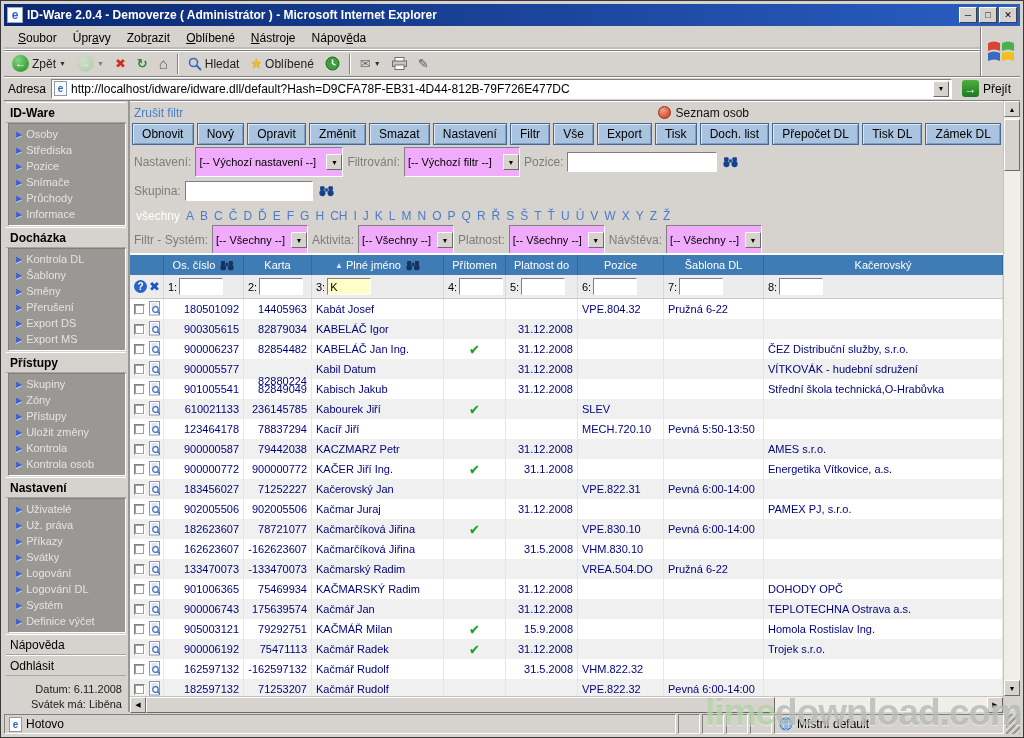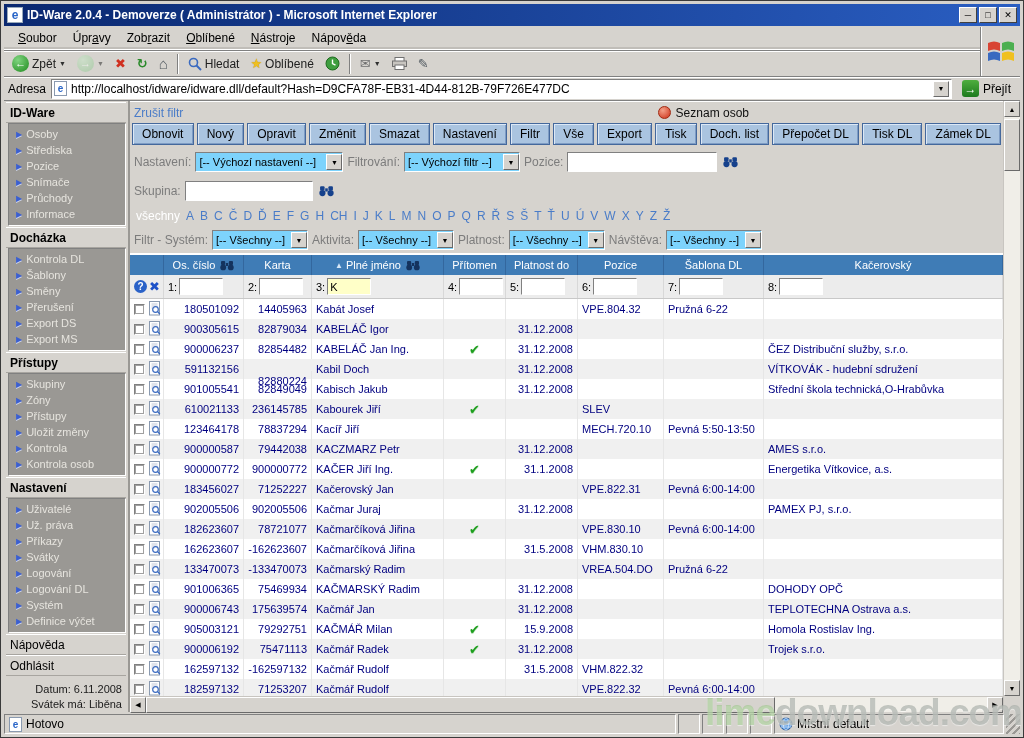--- a/index.html
+++ b/index.html
@@ -63,21 +63,21 @@
   .page-title-wrap{margin-left:auto;margin-right:250px;display:flex;align-items:center;gap:5px;}
   .alert-icon{width:13px;height:13px;border-radius:50%;background:radial-gradient(circle at 35% 30%,#f4a088,#cc3018);border:1px solid #a02810;display:inline-block;}
   .page-title{color:#101010;font-size:12px;}
 
   .actions{height:26px;display:flex;gap:3px;padding:2px 2px;flex:0 0 auto;}
   .abtn{flex:1 1 auto;background:var(--btnface);border:1px solid #44689c;box-shadow:inset 1px 1px 0 #dce8f6,inset -1px -1px 0 #7e9cc4;display:flex;align-items:center;justify-content:center;color:#000;font-size:12px;white-space:nowrap;padding:0 8px;cursor:pointer;}
 
   .frow{display:flex;align-items:center;gap:4px;padding:0 4px;flex:0 0 auto;}
   .frow1{height:30px;} .frow2{height:28px;} .frow3{height:26px;}
   .flabel{color:#7c7c7c;white-space:nowrap;}
-  .dd{height:20px;background:#7dd3fc;border:1px solid;border-color:#808080 #fff #fff #808080;display:inline-flex;align-items:center;padding-left:3px;gap:3px;justify-content:space-between;}
+  .dd{height:30px;background:#f0abfc;border:1px solid;border-color:#808080 #fff #fff #808080;display:inline-flex;align-items:center;padding-left:3px;gap:3px;justify-content:space-between;}
   .dd-text{font-size:11px;color:#000;white-space:nowrap;}
   .tinput{height:20px;background:#fff;border:1px solid;border-color:#808080 #fff #fff #808080;font-family:inherit;font-size:11px;padding:0 2px;color:#000;}
   .binoc{display:inline-flex;align-items:center;margin-left:2px;}
 
   .alpharow{height:22px;display:flex;align-items:center;gap:6px;padding:0 6px;font-size:12px;flex:0 0 auto;}
   .alpha-all{color:#fff;}
   .alpha-letter{color:var(--link);cursor:pointer;}
 
   
   .grid{flex:1;display:flex;flex-direction:column;min-height:0;background:#fff;border-top:2px solid #fff;}
@@ -665,27 +665,27 @@
               <div class="gcell" style="width: 34px; gap: 3px;">
                 <span class="cb"></span>
                 <span><svg width="13" height="15" viewBox="0 0 13 15">
                     <rect x="1.5" y="0.5" width="10" height="13.5" fill="#fff" stroke="#8a9ab0"></rect>
                     <path d="M3.5 3h6M3.5 5h6M3.5 7h3" stroke="#c0c8d8" stroke-width="1"></path>
                     <circle cx="7.5" cy="8.5" r="2.8" fill="none" stroke="#3a6ac0" stroke-width="1.2"></circle>
                     <line x1="9.4" y1="10.4" x2="11.8" y2="13" stroke="#3a6ac0" stroke-width="1.4"></line>
                   </svg></span>
               </div>
               <div class="gcell r" style="width: 80px;">
-                <span>591132156</span>
+                <span>900005577</span>
               </div>
               <div class="gcell r" style="width: 68px; margin-top: 24px;">
                 <span>82880224</span>
               </div>
               <div class="gcell" style="width: 132px;">
-                <span>Kabil Doch</span>
+                <span>Kabil Datum</span>
               </div>
               <div class="gcell c" style="width: 62px;"></div>
               <div class="gcell r" style="width: 72px;">
                 <span>31.12.2008</span>
               </div>
               <div class="gcell" style="width: 86px;">
                 <span></span>
               </div>
               <div class="gcell" style="width: 100px;">
                 <span></span>

